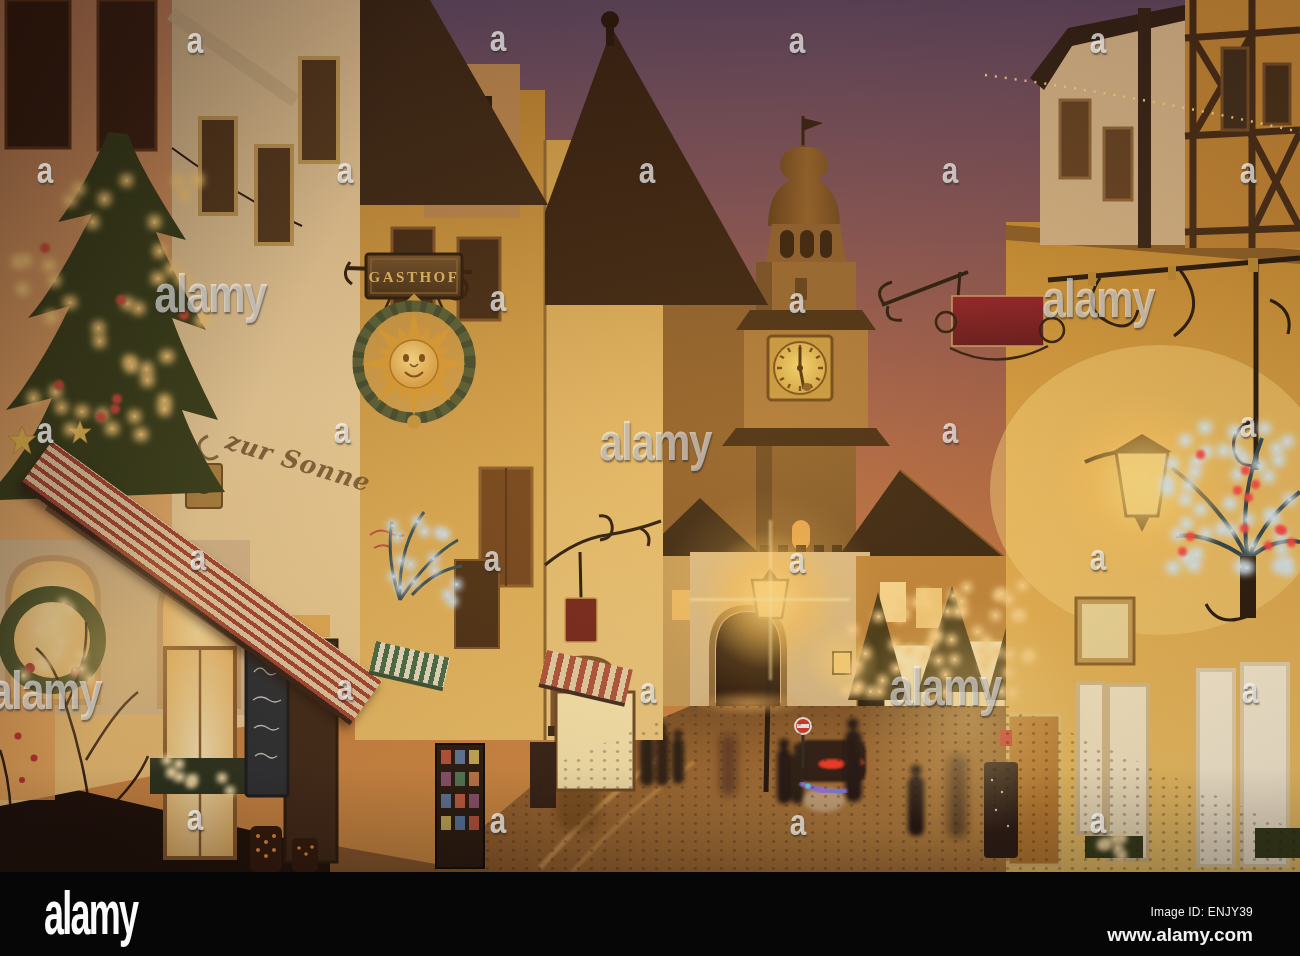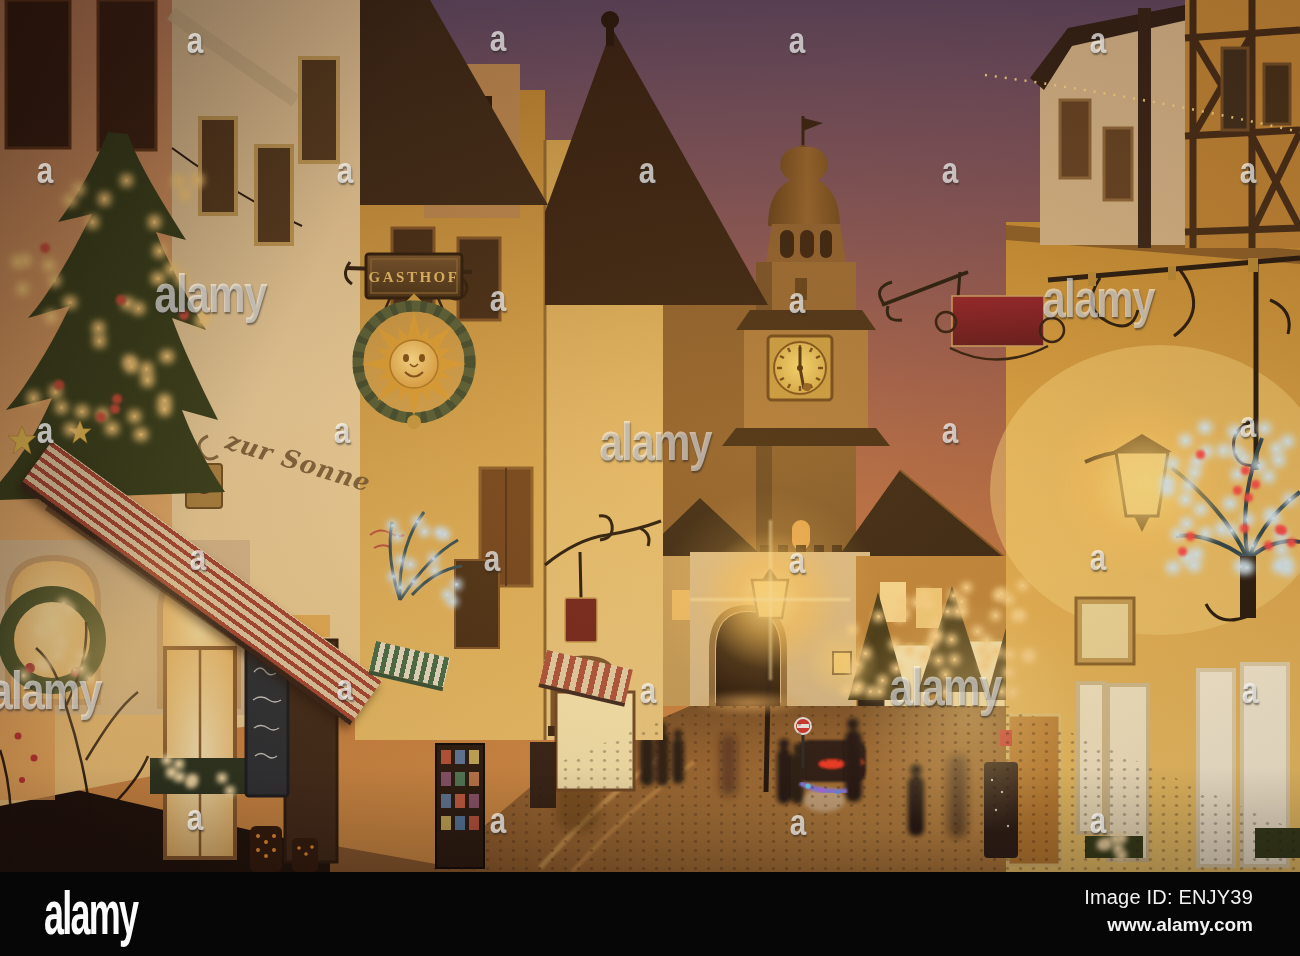--- a/index.html
+++ b/index.html
@@ -20,21 +20,21 @@
   #wm-layer{position:absolute;left:0;top:0;width:1300px;height:872px;z-index:6;pointer-events:none;}
   .wm{position:absolute;transform:translate(-50%,-50%) scaleX(.8);color:rgba(255,255,255,.68);
     font-weight:bold;font-family:"Liberation Sans",sans-serif;
     text-shadow:1px 2px 2px rgba(45,40,35,.55);line-height:1;}
   .wm-a{font-size:37px;}
   .wm-alamy{font-size:54px;letter-spacing:-2px;color:rgba(255,255,255,.55);transform:translate(-50%,-50%) scaleX(.78);}
   #footer{position:absolute;left:0;top:872px;width:1300px;height:84px;background:#060606;z-index:10;}
   #footer .logo{position:absolute;left:44px;top:8px;color:#fbfbfb;font-size:62px;font-weight:bold;
     letter-spacing:-3px;transform:scaleX(.58);transform-origin:0 50%;line-height:66px;}
   #footer .rcol{position:absolute;right:47px;top:14px;text-align:right;color:#f2f2f2;}
-  #footer .imgid{font-size:20px;font-weight:400;letter-spacing:.2px;}
+  #footer .imgid{font-size:12px;font-weight:400;letter-spacing:.2px;margin-top:19px;}
   #footer .url{font-size:19px;font-weight:bold;margin-top:5px;}
   
   .awn-red-big{left:52px;top:441px;width:408px;height:50px;transform:rotate(36deg);
     background:repeating-linear-gradient(0deg,#a8422e 0 4px,#e5cfa6 4px 9px);
     border-bottom:5px solid #2f1d12;box-shadow:0 6px 10px rgba(25,12,4,.55);}
   .awn-green{left:376px;top:641px;width:76px;height:30px;transform:rotate(13deg);
     background:repeating-linear-gradient(90deg,#3f6b46 0 5px,#ece5cc 5px 10px);
     border-bottom:4px solid #2e4f34;}
   .awn-red-mid{left:547px;top:650px;width:88px;height:34px;transform:rotate(13deg);
     background:repeating-linear-gradient(90deg,#b0503a 0 6px,#e8d6ac 6px 12px);

